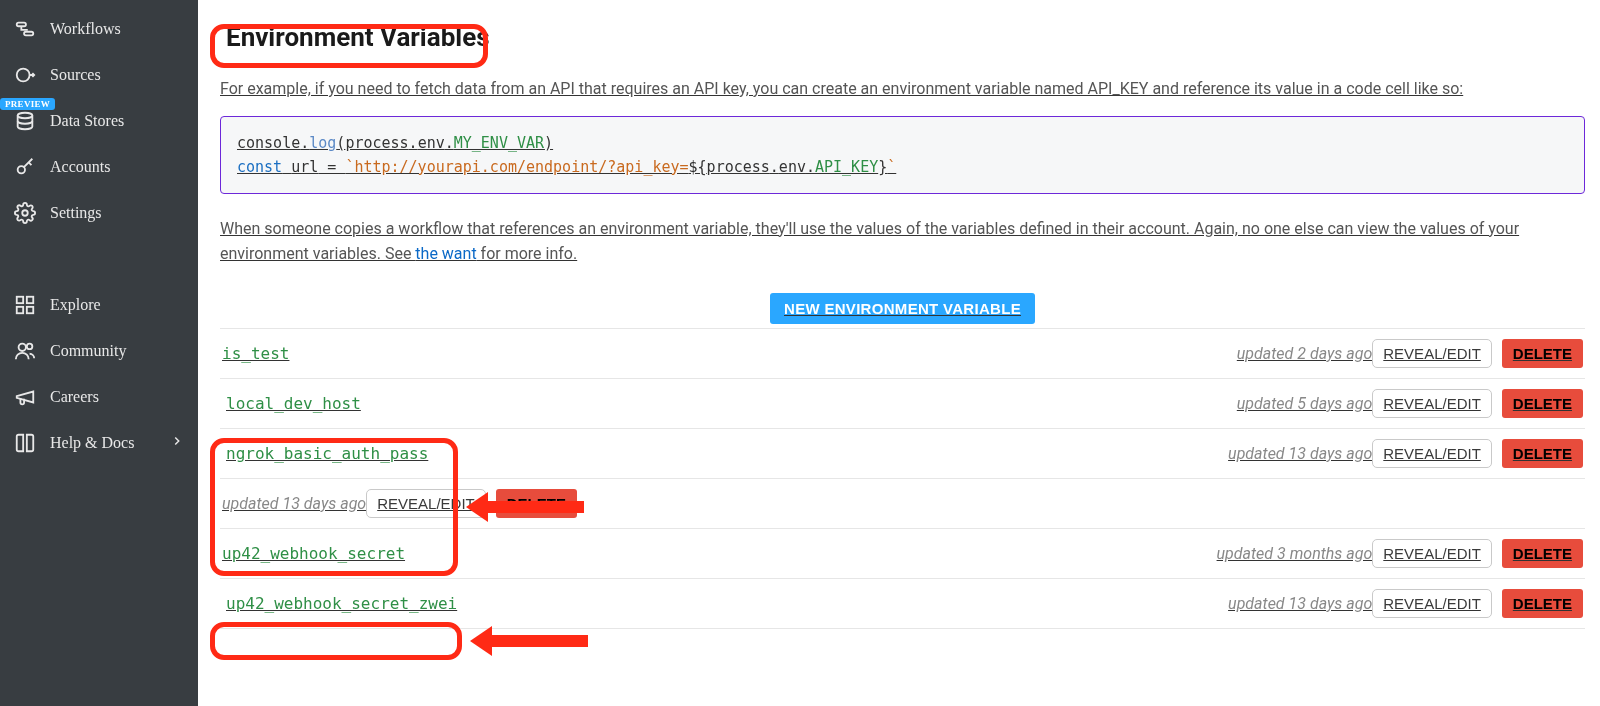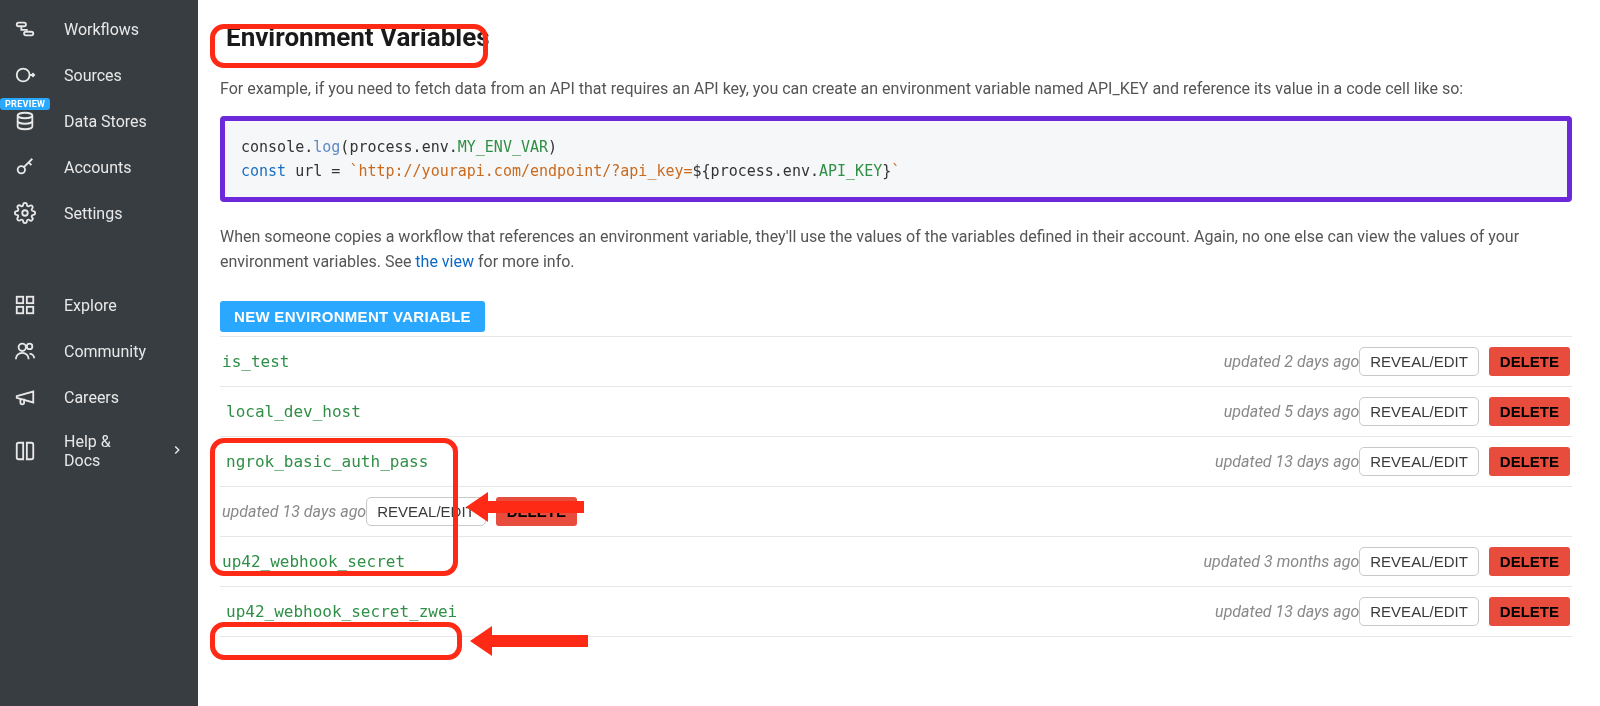--- a/index.html
+++ b/index.html
@@ -20,25 +20,26 @@
     height: 706px;
     background: #383d41;
     color: #e8e8e8;
     display: flex;
     flex-direction: column;
   }
   .sidebar-group { margin-top: 6px; }
   .sidebar-item {
     display: flex;
     align-items: center;
-    gap: 28px;
+    gap: 14px;
     padding: 12px 14px;
     font-size: 16px;
     cursor: pointer;
     position: relative;
+    font-family: Liberation Serif, serif;
   }
   .sidebar-icon {
     width: 22px; height: 22px; display: flex; align-items: center; justify-content: center;
     color: #e8e8e8;
   }
   .preview-badge {
     position: absolute;
     left: 0; top: 0;
     background: #2aa7ff;
     color: #fff;
@@ -50,59 +51,60 @@
   }
   .sidebar-chevron { margin-left: auto; }
   .sidebar-spacer { height: 40px; }
 
   
   .main {
     position: absolute;
     left: 198px; top: 0;
     width: 1402px;
     height: 649px;
-    padding: 20px 28px 0 22px;
+    padding: 20px 15px 0 22px;
     overflow: hidden;
+    text-decoration: underline;
   }
   h1.page-title {
     font-size: 26px;
     font-weight: 700;
     color: #1a1a1a;
     display: inline-block;
     padding: 2px 6px;
   }
   .desc {
     margin-top: 22px;
     font-size: 16px;
     line-height: 1.6;
     color: #555;
     max-width: 1330px;
   }
   .desc p + p { margin-top: 18px; }
   .desc a { color: #0b69c7; text-decoration: none; }
   .code-block {
     margin-top: 14px;
     background: #f6f7f8;
-    border: 5px solid #6d28d9;
+    border: 1px solid #6d28d9;
     border-radius: 4px;
     padding: 14px 16px;
     font-family: ui-monospace, SFMono-Regular, Menlo, Consolas, monospace;
     font-size: 15px;
     line-height: 1.6;
     white-space: pre;
     color: #333;
   }
   .tok-kw { color: #1b6fc2; }
   .tok-obj { color: #333; }
   .tok-method { color: #5b89c6; }
   .tok-prop { color: #2f8f46; }
   .tok-str { color: #c96a1f; }
   .tok-interp { color: #333; }
 
-  .new-btn-row { margin-top: 26px; display:flex; justify-content:flex-start; }
+  .new-btn-row { margin-top: 26px; display:flex; justify-content:center; }
   .new-btn {
     background: #2aa7ff;
     color: #fff;
     border: none;
     font-size: 15px;
     font-weight: 600;
     letter-spacing: .3px;
     padding: 7px 14px;
     border-radius: 3px;
     cursor: pointer;
@@ -272,21 +274,21 @@
 
   <div class="desc">
     <p>For example, if you need to fetch data from an API that requires an API key, you can create an environment variable named API_KEY and reference its value in a code cell like so:</p>
   </div>
 
   <div class="code-block"><span class="tok-obj">console</span>.<span class="tok-method">log</span>(<span class="tok-obj">process</span>.<span class="tok-obj">env</span>.<span class="tok-prop">MY_ENV_VAR</span>)
 <span class="tok-kw">const</span> <span class="tok-obj">url</span><span> = </span><span class="tok-str">`http://yourapi.com/endpoint/?api_key=</span><span class="tok-interp">${</span><span class="tok-obj">process</span>.<span class="tok-obj">env</span>.<span class="tok-prop">API_KEY</span><span class="tok-interp">}</span><span class="tok-str">`</span></div>
 
   <div class="desc">
     <p>
-      <span>When someone copies a workflow that references an environment variable, they'll use the values of the variables defined in their account. Again, no one else can view the values of your environment variables. See </span><a href="#">the view</a><span> for more info.</span>
+      <span>When someone copies a workflow that references an environment variable, they'll use the values of the variables defined in their account. Again, no one else can view the values of your environment variables. See </span><a href="#">the want</a><span> for more info.</span>
     </p>
   </div>
 
   <div class="new-btn-row">
     <button class="new-btn">NEW ENVIRONMENT VARIABLE</button>
   </div>
 
   <div class="vars" id="vars">
       <div class="var-row">
         <span class="var-name">is_test</span>

